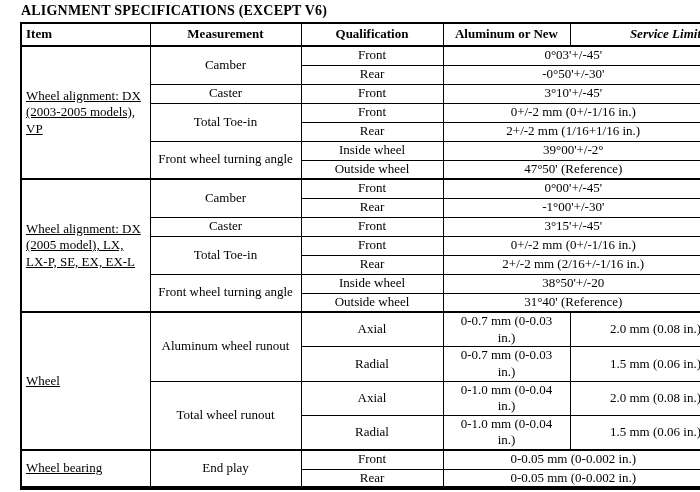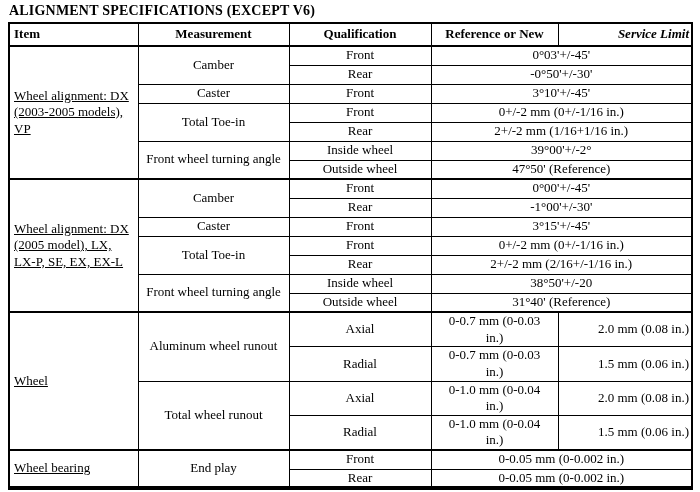--- a/index.html
+++ b/index.html
@@ -4,21 +4,21 @@
 <style>
   html, body {
     margin: 0;
     padding: 0;
     background: #ffffff;
     width: 700px;
     height: 492px;
     overflow: hidden;
   }
   .page {
-    padding: 3px 8px 0 8px;
+    padding: 3px 8px 0 20px;
     font-family: "Liberation Serif", serif;
     color: #000;
   }
   .title {
     font-size: 14px;
     font-weight: bold;
     letter-spacing: 0.2px;
     margin: 0 0 3px 1px;
     white-space: nowrap;
   }
@@ -68,21 +68,21 @@
       <col style="width:151px">
       <col style="width:142px">
       <col style="width:127px">
       <col style="width:134px">
     </colgroup>
     <thead>
       <tr>
         <th class="h-item">Item</th>
         <th>Measurement</th>
         <th>Qualification</th>
-        <th>Reference or New</th>
+        <th>Aluminum or New</th>
         <th class="h-service">Service Limit</th>
       </tr>
     </thead>
     <tbody>
 
       <tr class="r sec">
         <td class="item" rowspan="7">Wheel alignment: DX (2003-2005 models), VP</td>
         <td rowspan="2">Camber</td>
         <td>Front</td>
         <td colspan="2">0°03'+/-45'</td>

